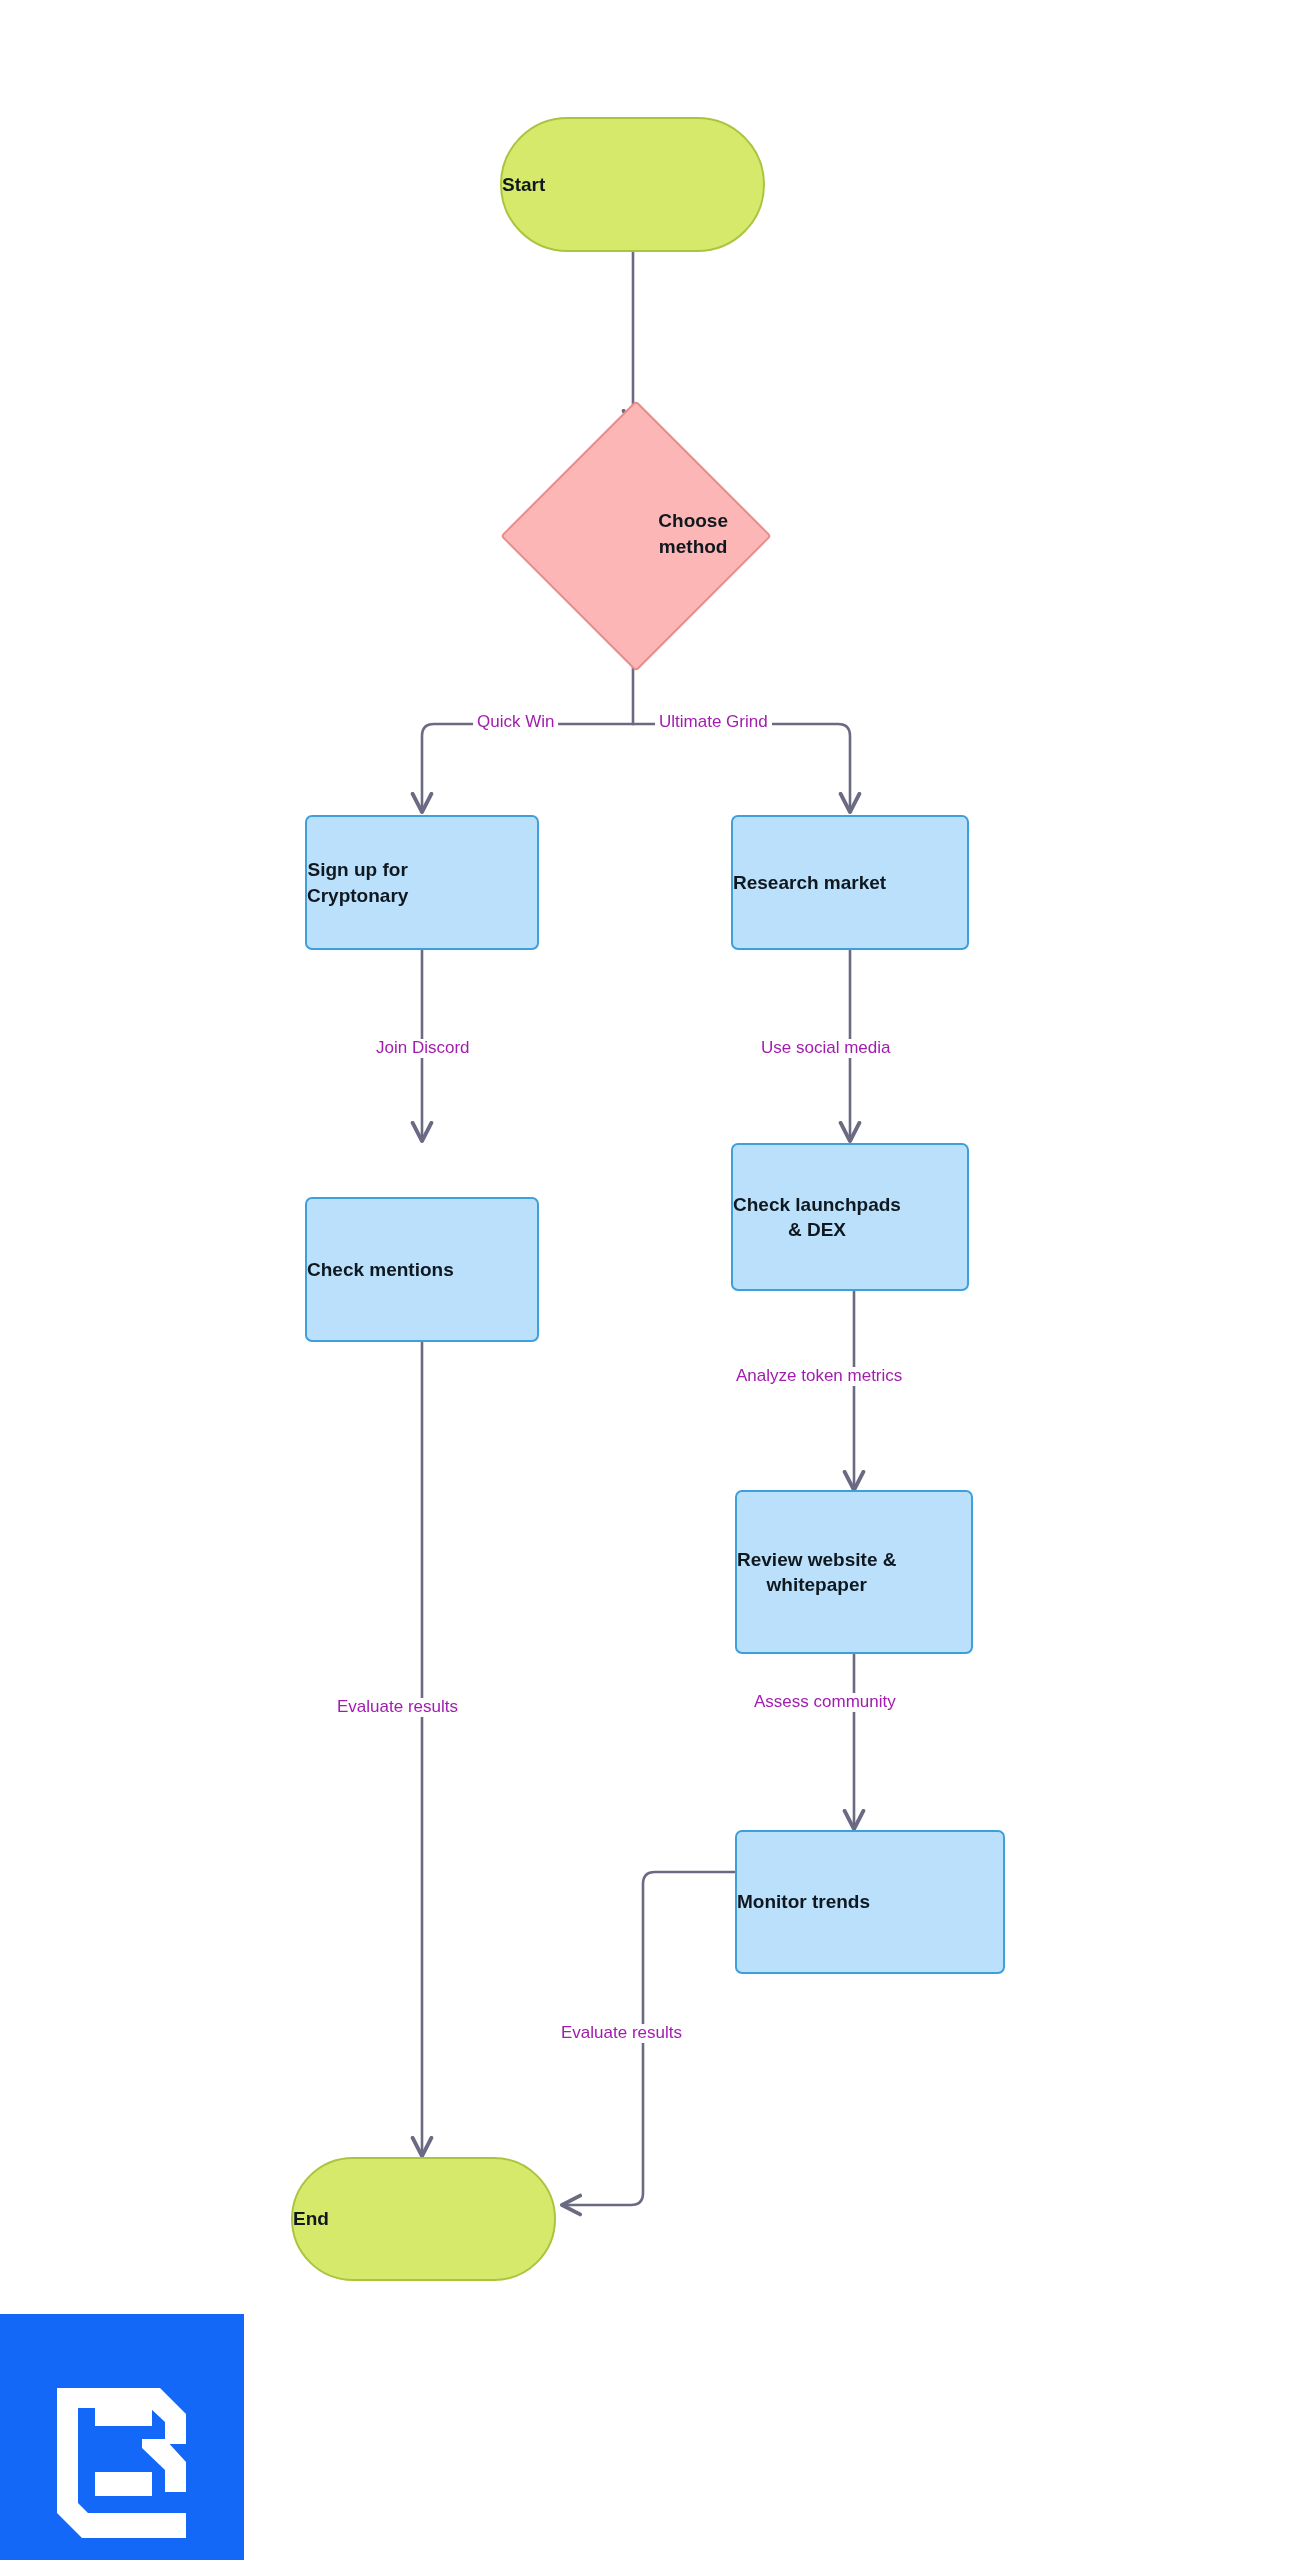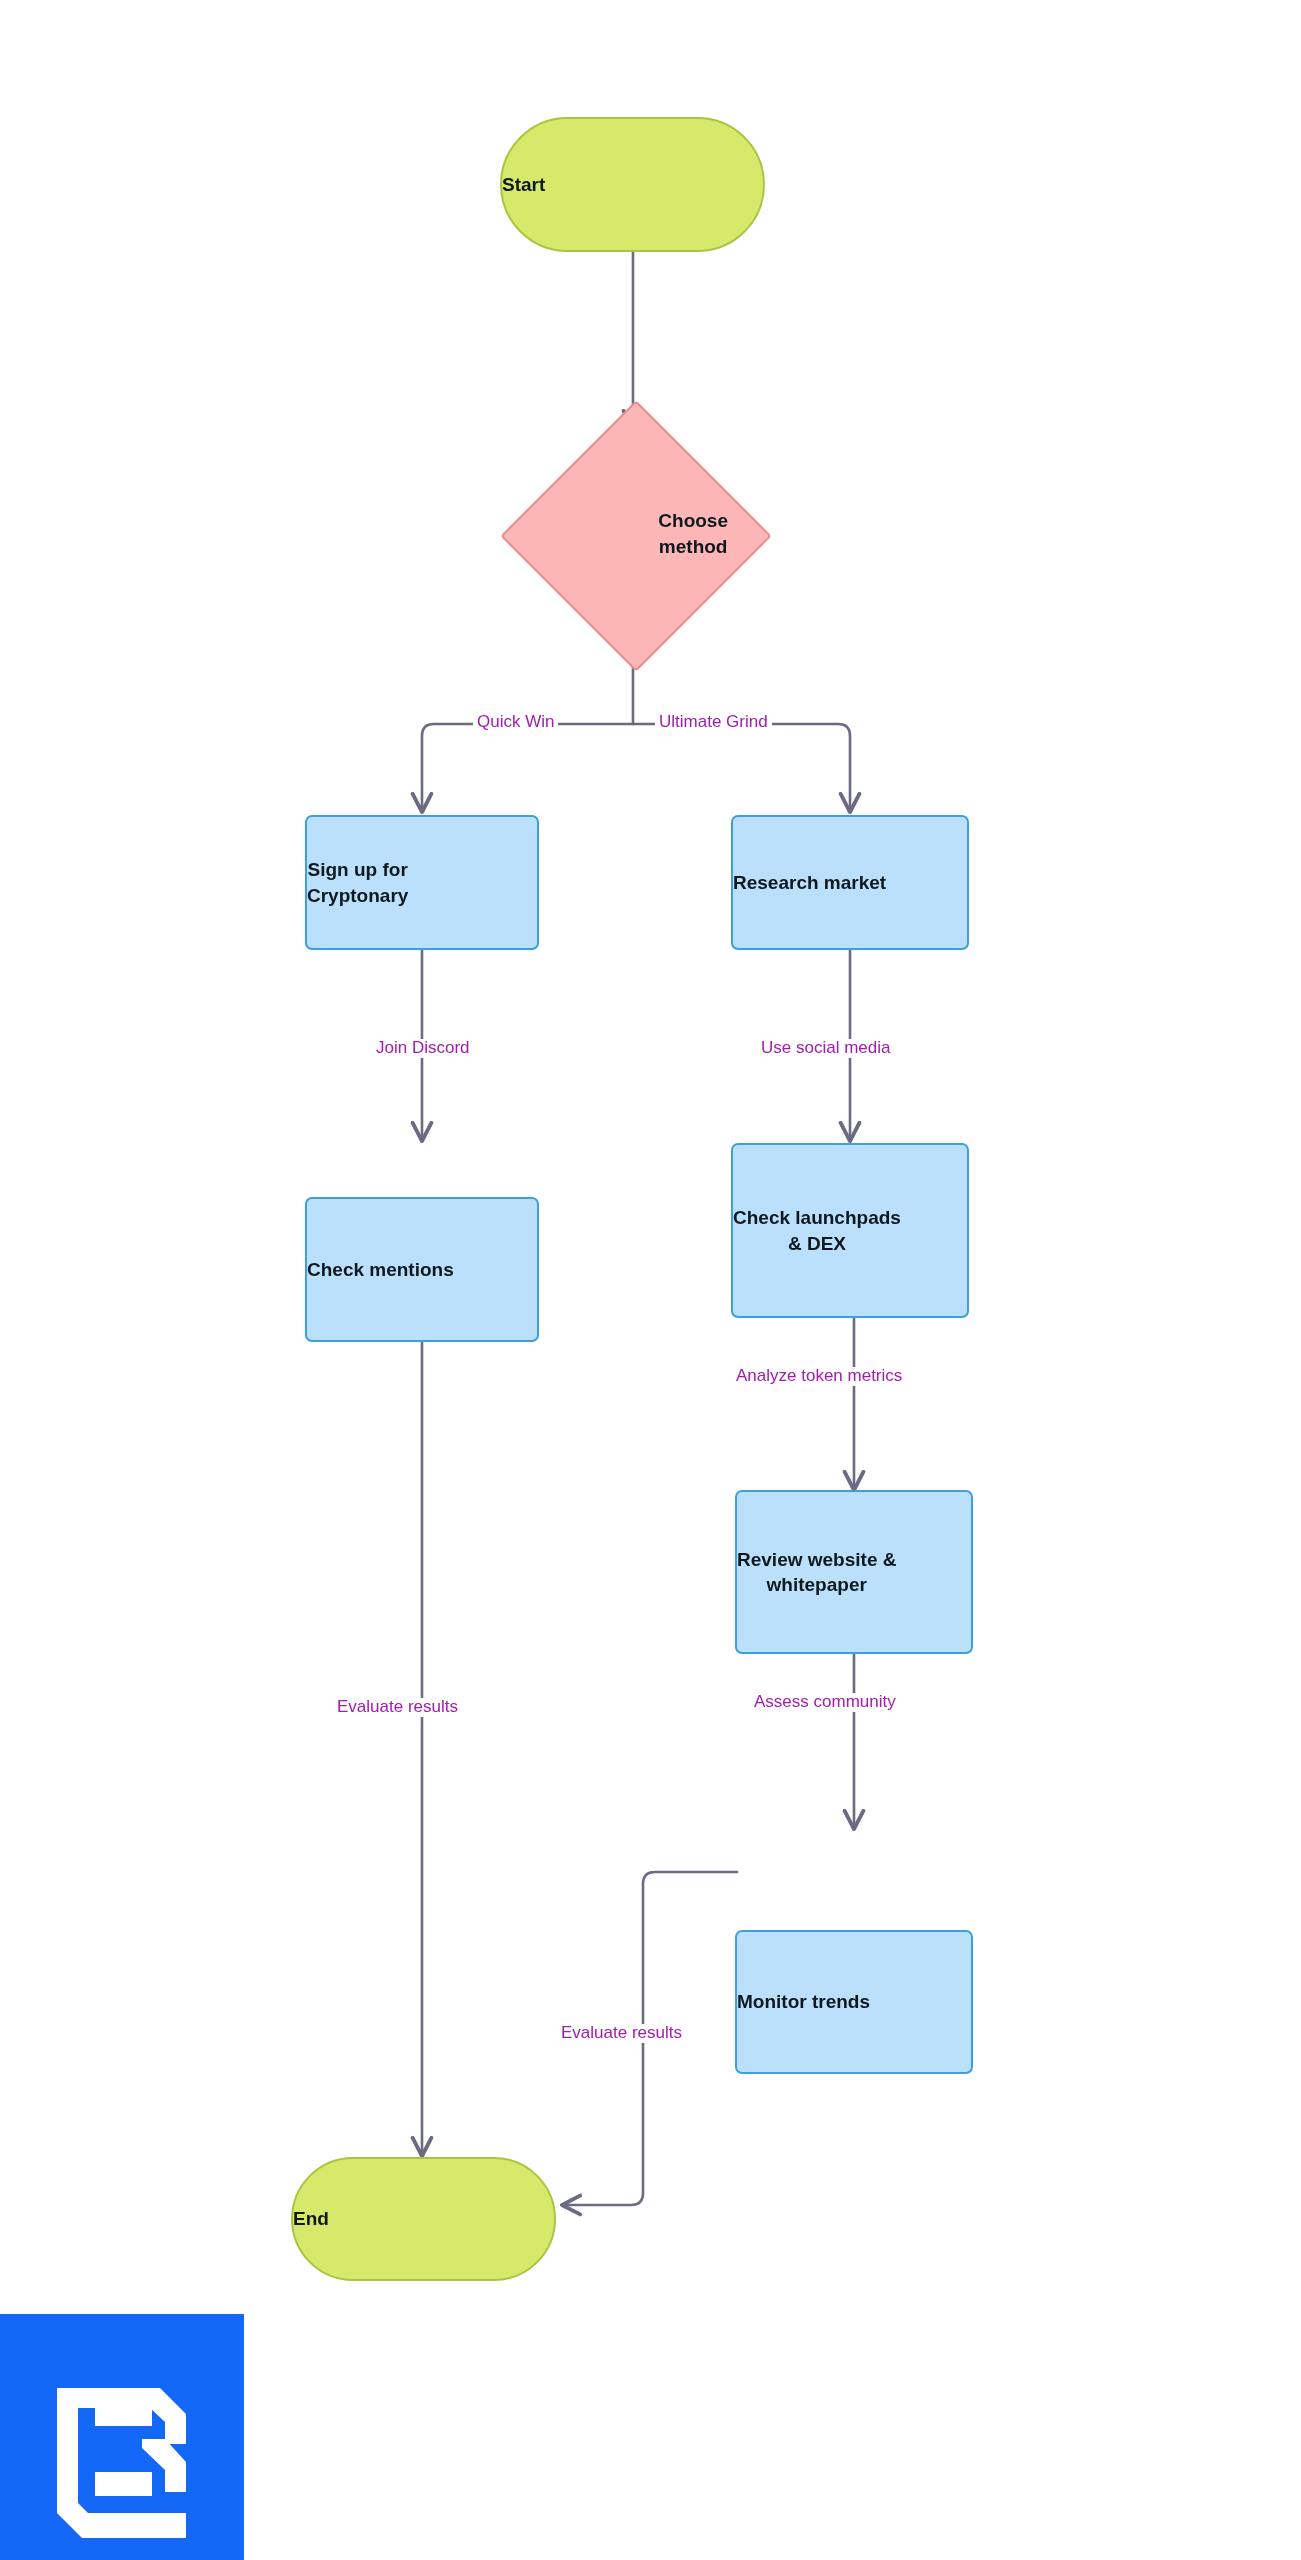--- a/index.html
+++ b/index.html
@@ -89,35 +89,35 @@
   </div>
 
   <div class="node process" style="left:731px;top:815px;width:238px;height:135px;">
     <span>Research market</span>
   </div>
 
   <div class="node process" style="left:305px;top:1197px;width:234px;height:145px;">
     <span>Check mentions</span>
   </div>
 
-  <div class="node process" style="left:731px;top:1143px;width:238px;height:175px;">
+  <div class="node process" style="left:731px;top:1143px;width:238px;height:148px;">
     <div>
       <div>Check launchpads</div>
       <div>&amp; DEX</div>
     </div>
   </div>
 
   <div class="node process" style="left:735px;top:1490px;width:238px;height:164px;">
     <div>
       <div>Review website &amp;</div>
       <div>whitepaper</div>
     </div>
   </div>
 
-  <div class="node process" style="left:735px;top:1930px;width:238px;height:144px;">
+  <div class="node process" style="left:735px;top:1830px;width:270px;height:144px;">
     <span>Monitor trends</span>
   </div>
 
   <div class="node terminal" style="left:291px;top:2157px;width:265px;height:124px;">
     <span>End</span>
   </div>
 
   <div class="edge-label" style="left:473px;top:713px;">
     <span>Quick Win</span>
   </div>

